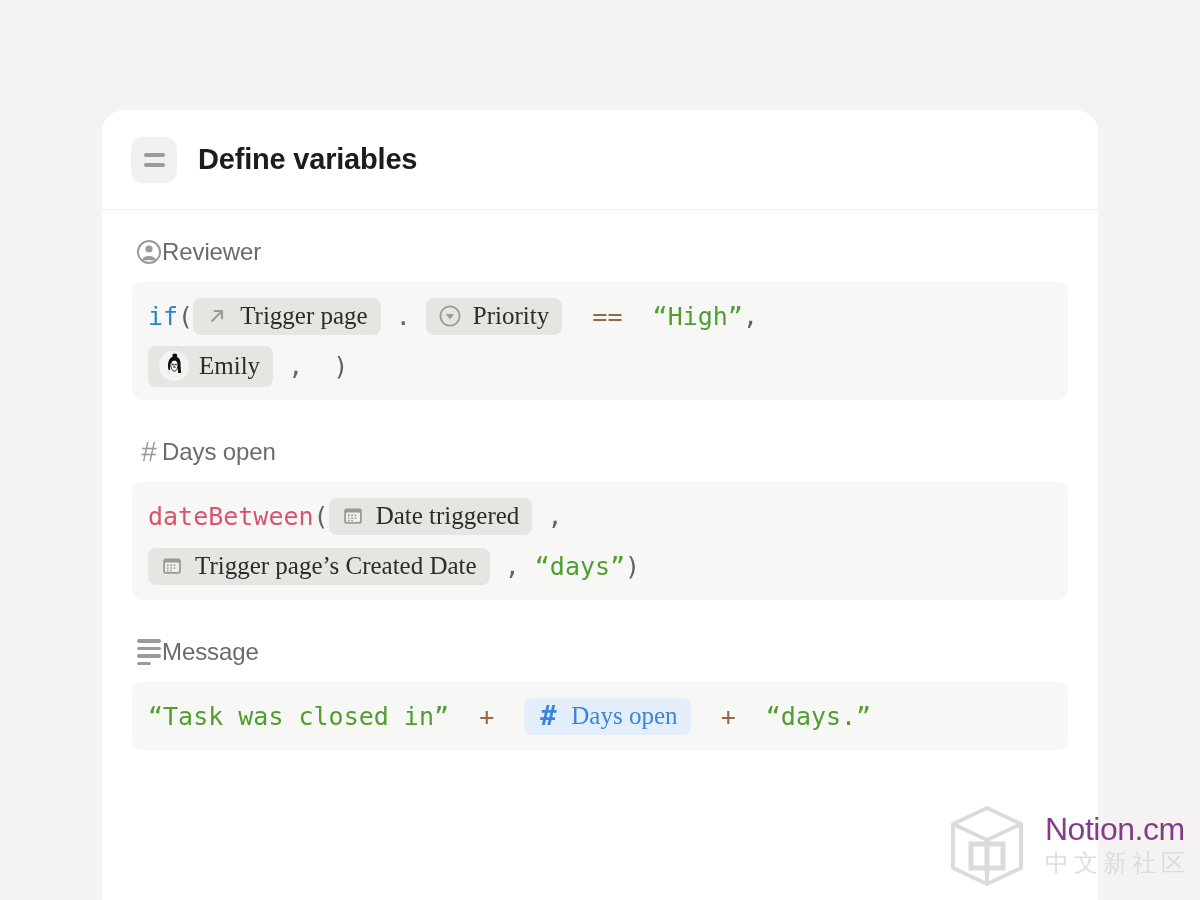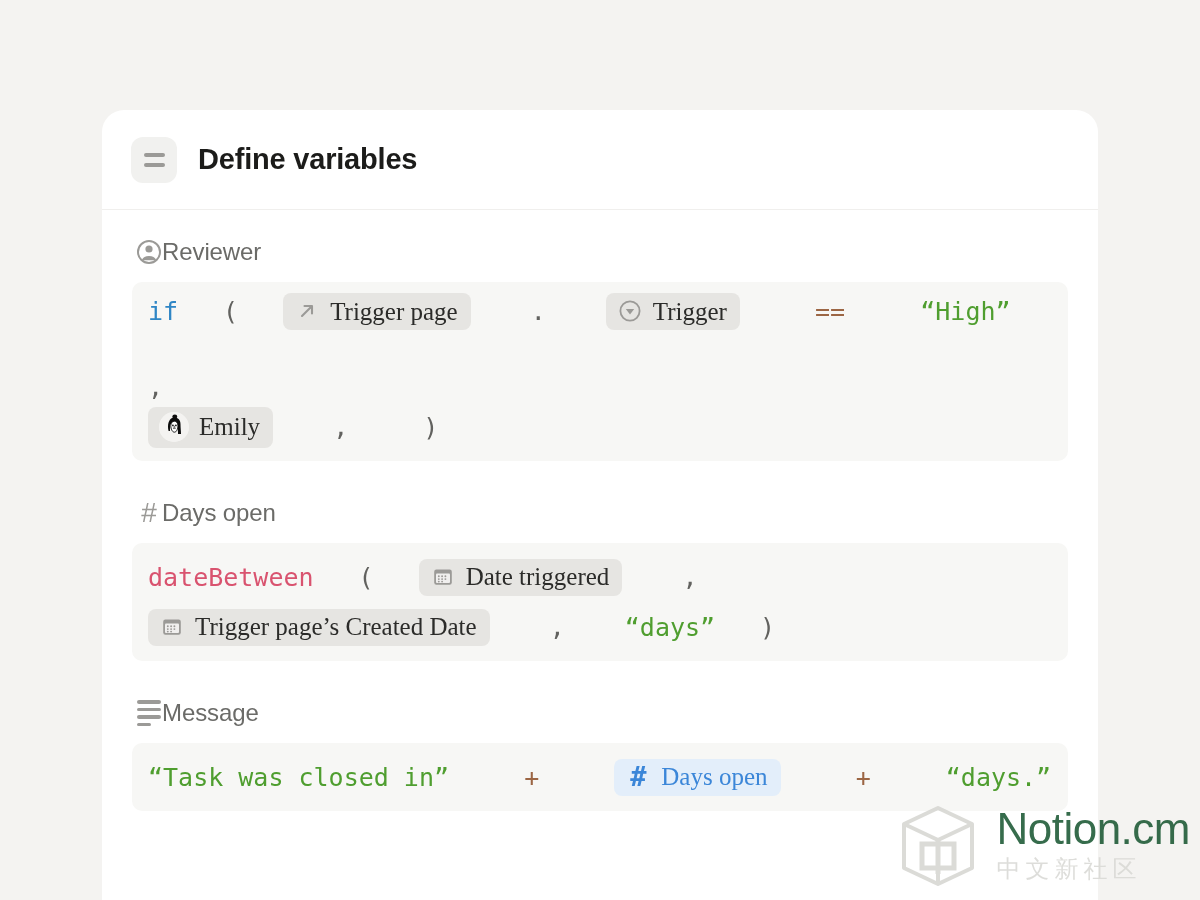--- a/index.html
+++ b/index.html
@@ -95,21 +95,20 @@
     font-family: "DejaVu Sans Mono", "Liberation Mono", monospace;
     font-size: 25px;
     line-height: 1.0;
     color: #3f3f3c;
   }
   .fline {
     display: flex;
     align-items: center;
     flex-wrap: wrap;
     min-height: 46px;
-    gap: 45px;
   }
   .fline + .fline { margin-top: 4px; }
 
   .tok { white-space: pre; }
   .tok-fn-blue   { color: #2f86c5; }
   .tok-fn-pink   { color: #d9536f; }
   .tok-paren     { color: #62625f; }
   .tok-punct     { color: #62625f; }
   .tok-op        { color: #9c6644; }
   .tok-str       { color: #4f9e2f; }
@@ -149,21 +148,21 @@
 
   
   .watermark {
     position: absolute;
     right: 10px; bottom: 8px;
     display: flex; align-items: center; gap: 12px;
     opacity: 0.85;
     pointer-events: none;
   }
   .wm-text { display: flex; flex-direction: column; line-height: 1; }
-  .wm-main { font-size: 44px; color: #14532d; letter-spacing: -0.5px; }
+  .wm-main { font-size: 32px; color: #701a75; letter-spacing: -0.5px; }
   .wm-sub  { font-size: 24px; color: #d8d8d4; letter-spacing: 5px; margin-top: 6px; }
 </style>
 </head>
 <body>
 
 <div id="root">
 
   <div class="card">
 
     <div class="card-header">
@@ -201,21 +200,21 @@
               <span class="pill-text">Trigger page</span>
             </span>
             <span class="tok tok-punct"> . </span>
             <span class="pill">
               <span class="picon">
                 <svg width="24" height="24" viewBox="0 0 24 24">
                   <circle cx="12" cy="12" r="9.6" fill="none" stroke="#9b9a97" stroke-width="1.8"></circle>
                   <path d="M7.8 10 L16.2 10 L12 15.4 Z" fill="#9b9a97"></path>
                 </svg>
               </span>
-              <span class="pill-text">Trigger</span>
+              <span class="pill-text">Priority</span>
             </span>
             <span class="tok tok-op">  ==  </span>
             <span class="tok tok-str">“High”</span>
             <span class="tok tok-punct">,</span>
           </div>
 
           <div class="fline">
             <span class="pill">
               <span class="avatar">
                 <svg width="30" height="30" viewBox="0 0 30 30">

